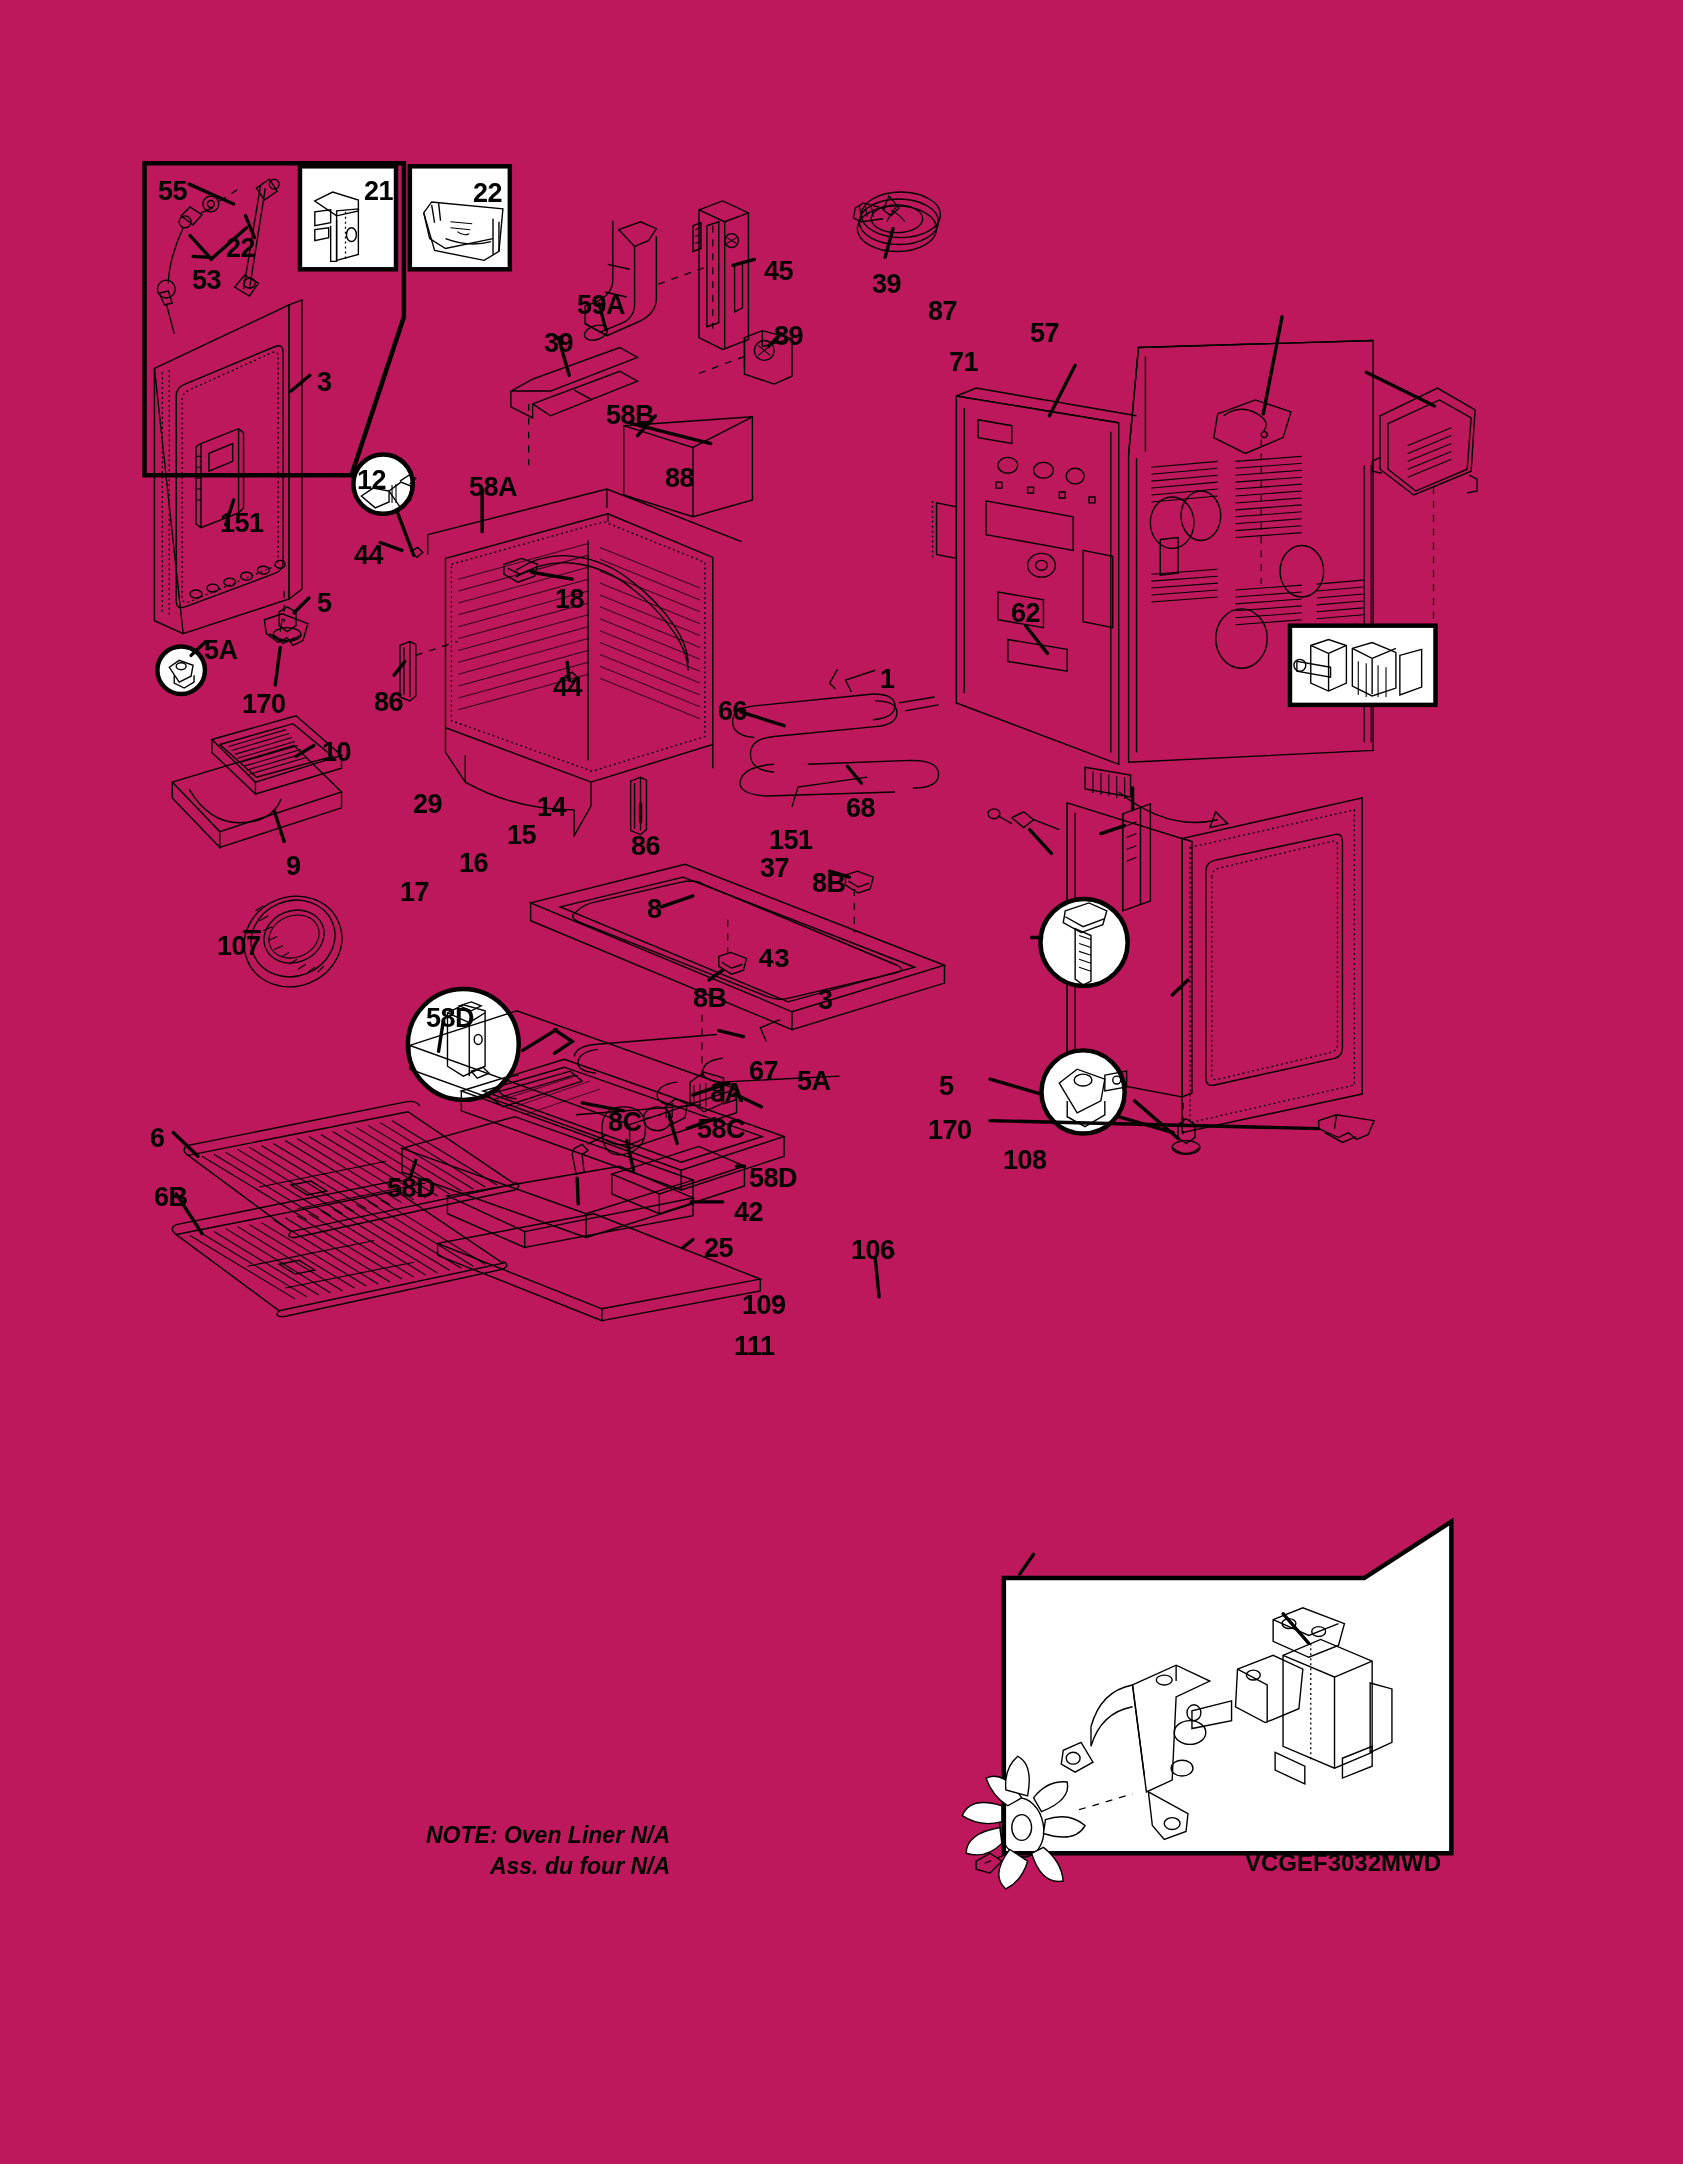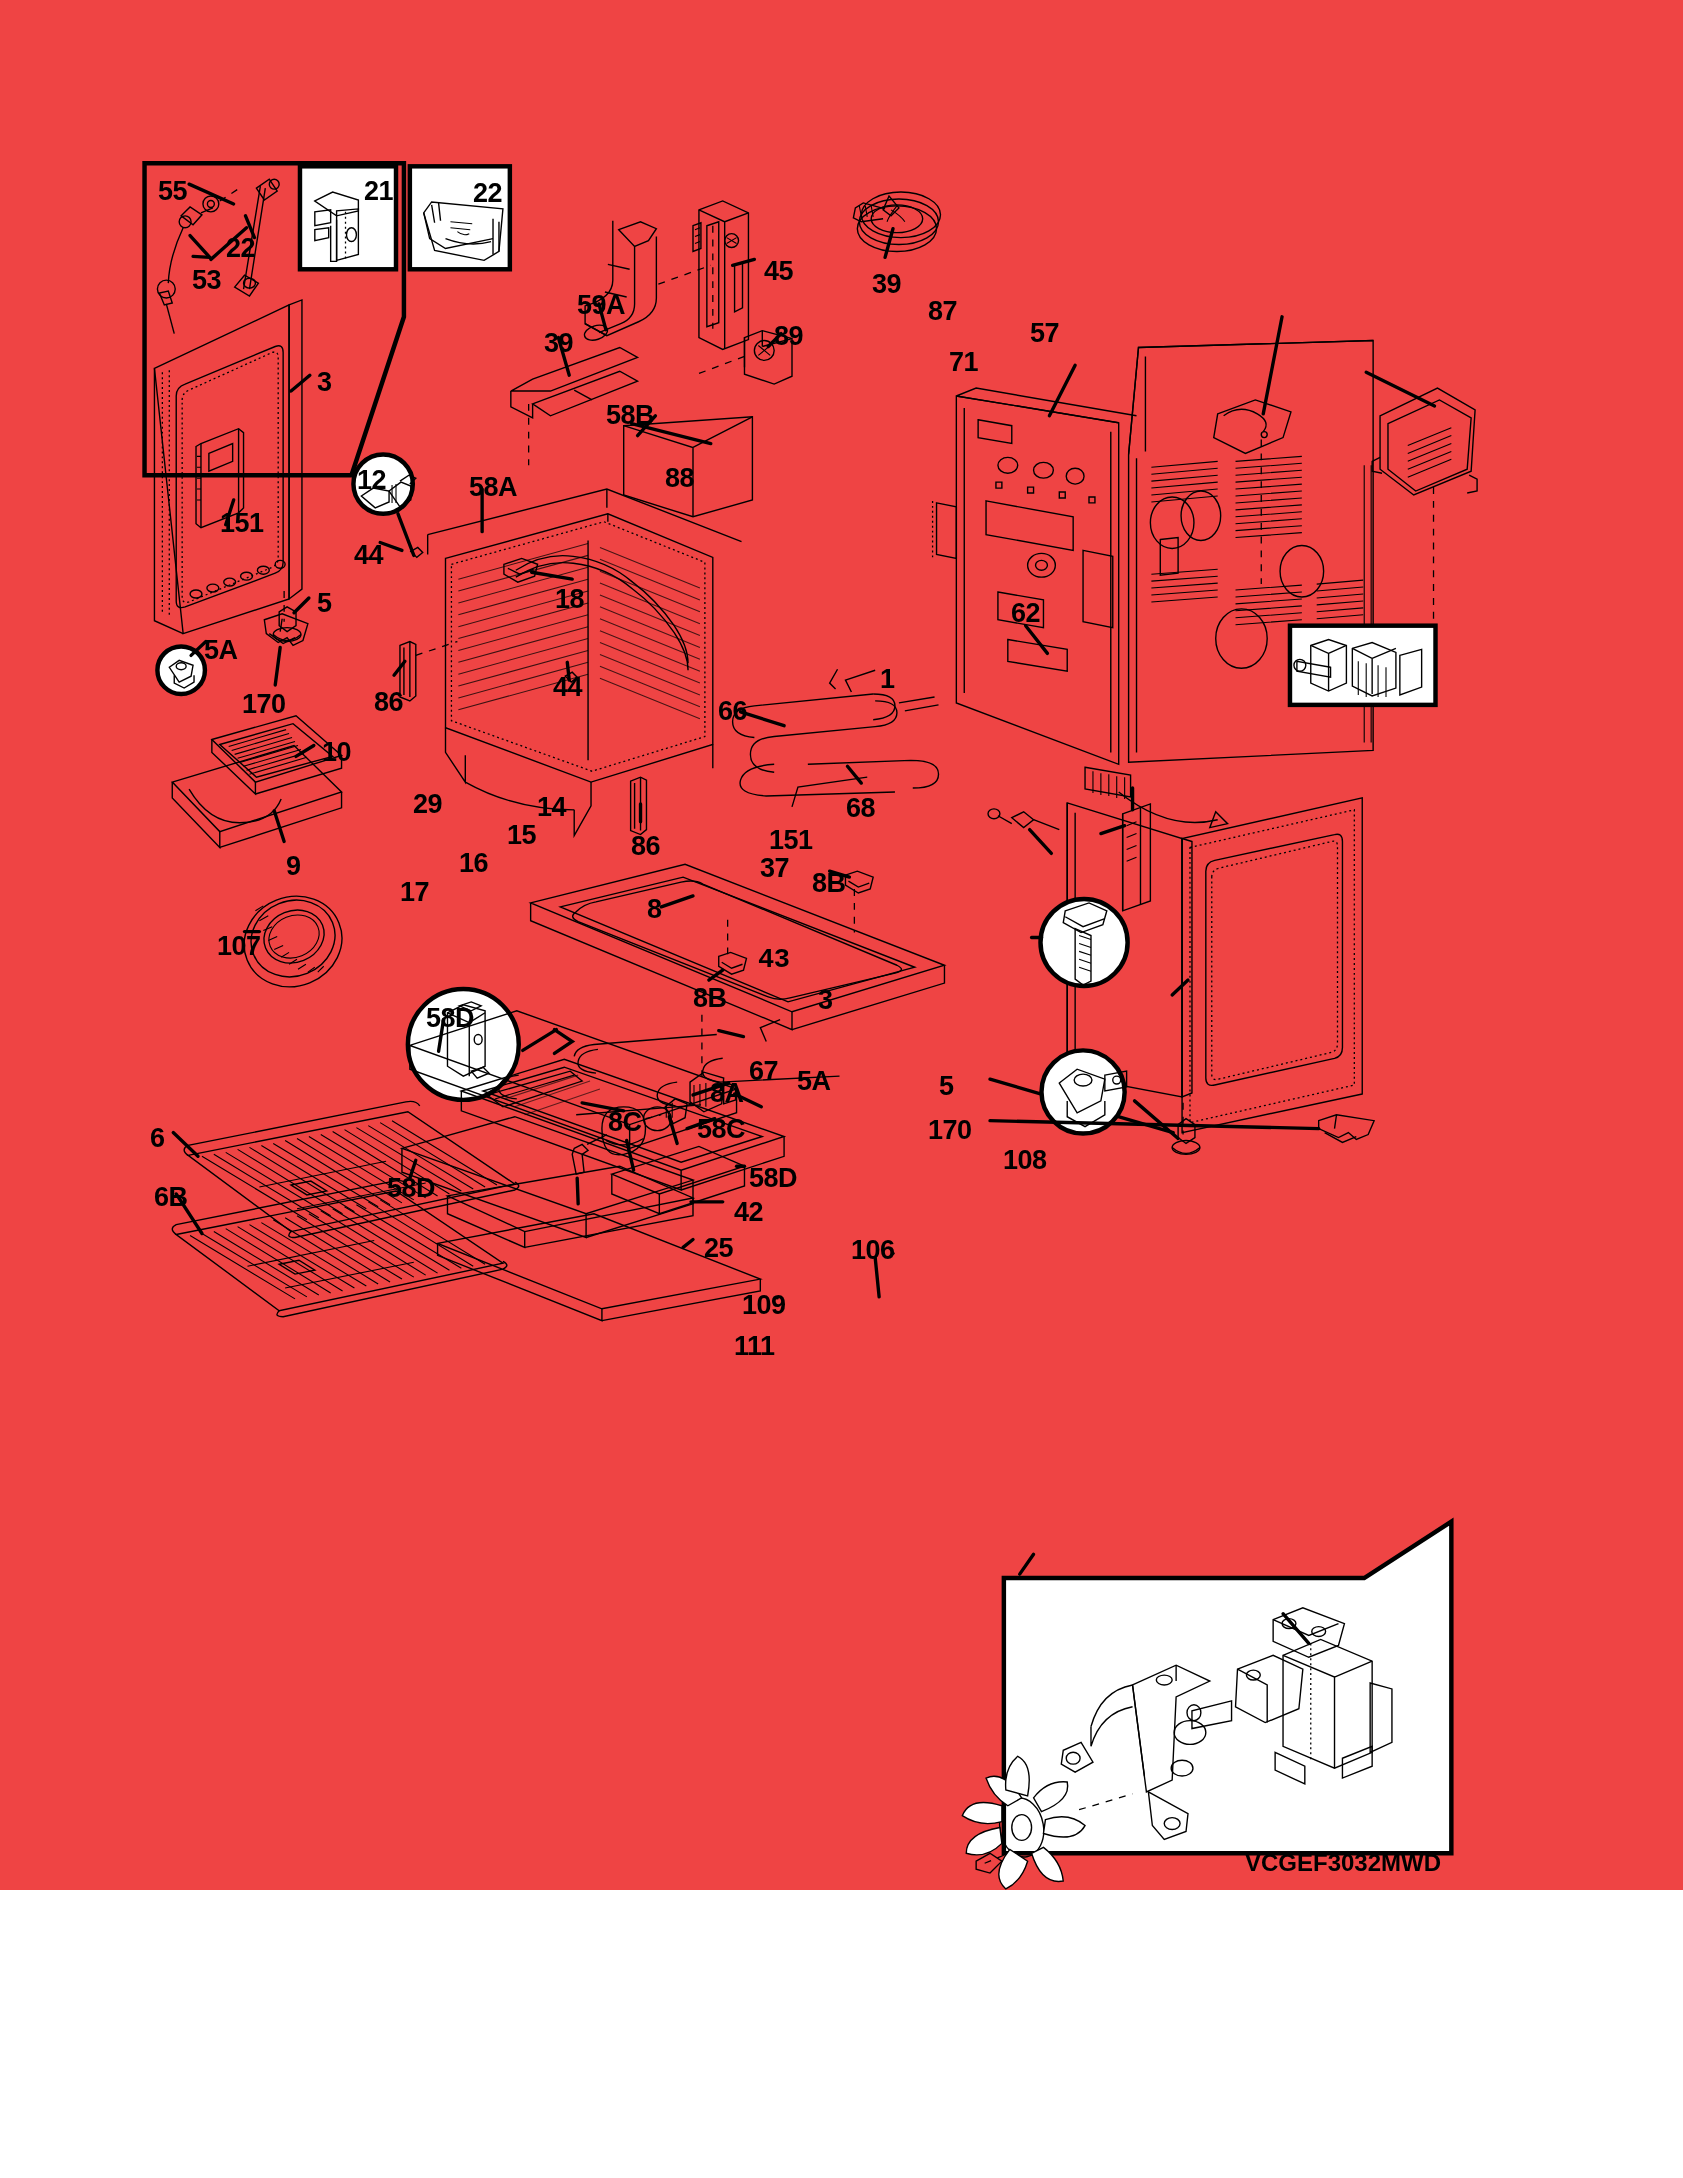--- a/index.html
+++ b/index.html
@@ -1,18 +1,18 @@
 <!DOCTYPE html>
 <html><head>
 <meta charset="utf-8">
 <title>Parts Diagram</title>
 <style>
   html,body{margin:0;padding:0;background:#fff;}
   body{font-family:"Liberation Sans", sans-serif;}
-  #sheet{position:relative;width:1683px;height:1890px;background:#ef4444;overflow:hidden;}
+  #sheet{position:relative;width:1683px;height:2164px;background:#be185d;overflow:hidden;}
   .lbl{position:absolute;font-family:"Liberation Sans",sans-serif;font-weight:bold;
        font-size:27px;color:#000;white-space:nowrap;letter-spacing:-0.5px;}
   .note{position:absolute;font-family:"Liberation Sans",sans-serif;font-weight:bold;
         font-style:italic;font-size:23px;color:#000;white-space:nowrap;line-height:1.35;}
   .model{position:absolute;font-family:"Liberation Sans",sans-serif;font-weight:bold;
          font-size:24px;color:#000;white-space:nowrap;letter-spacing:0px;}
   svg{position:absolute;left:0;top:0;width:1683px;height:2178px;}
   .hair{stroke:#000;stroke-width:1.4;fill:none;}
   .hair2{stroke:#000;stroke-width:1.1;fill:none;}
   .thick{stroke:#000;stroke-width:4.5;fill:none;}
@@ -688,17 +688,21 @@
 <div class="lbl" style="left:507px;top:820px;">15</div>
 <div class="lbl" style="left:459px;top:848px;">16</div>
 <div class="lbl" style="left:400px;top:877px;">17</div>
 <div class="lbl" style="left:150px;top:1123px;">6</div>
 <div class="lbl" style="left:154px;top:1182px;">6B</div>
 <div class="lbl" style="left:1003px;top:1145px;">108</div>
 <div class="lbl" style="left:851px;top:1235px;">106</div>
 <div class="lbl" style="left:742px;top:1290px;">109</div>
 <div class="lbl" style="left:734px;top:1331px;">111</div>
 
+<div class="note" style="left:426px;top:1820px;">
+  <div>NOTE: Oven Liner N/A</div>
+  <div style="text-align:right;">Ass. du four N/A</div>
+</div>
 
 <div class="model" style="left:1245px;top:1849px;">VCGEF3032MWD</div>
 
 </div>
 
 
 </body></html>

